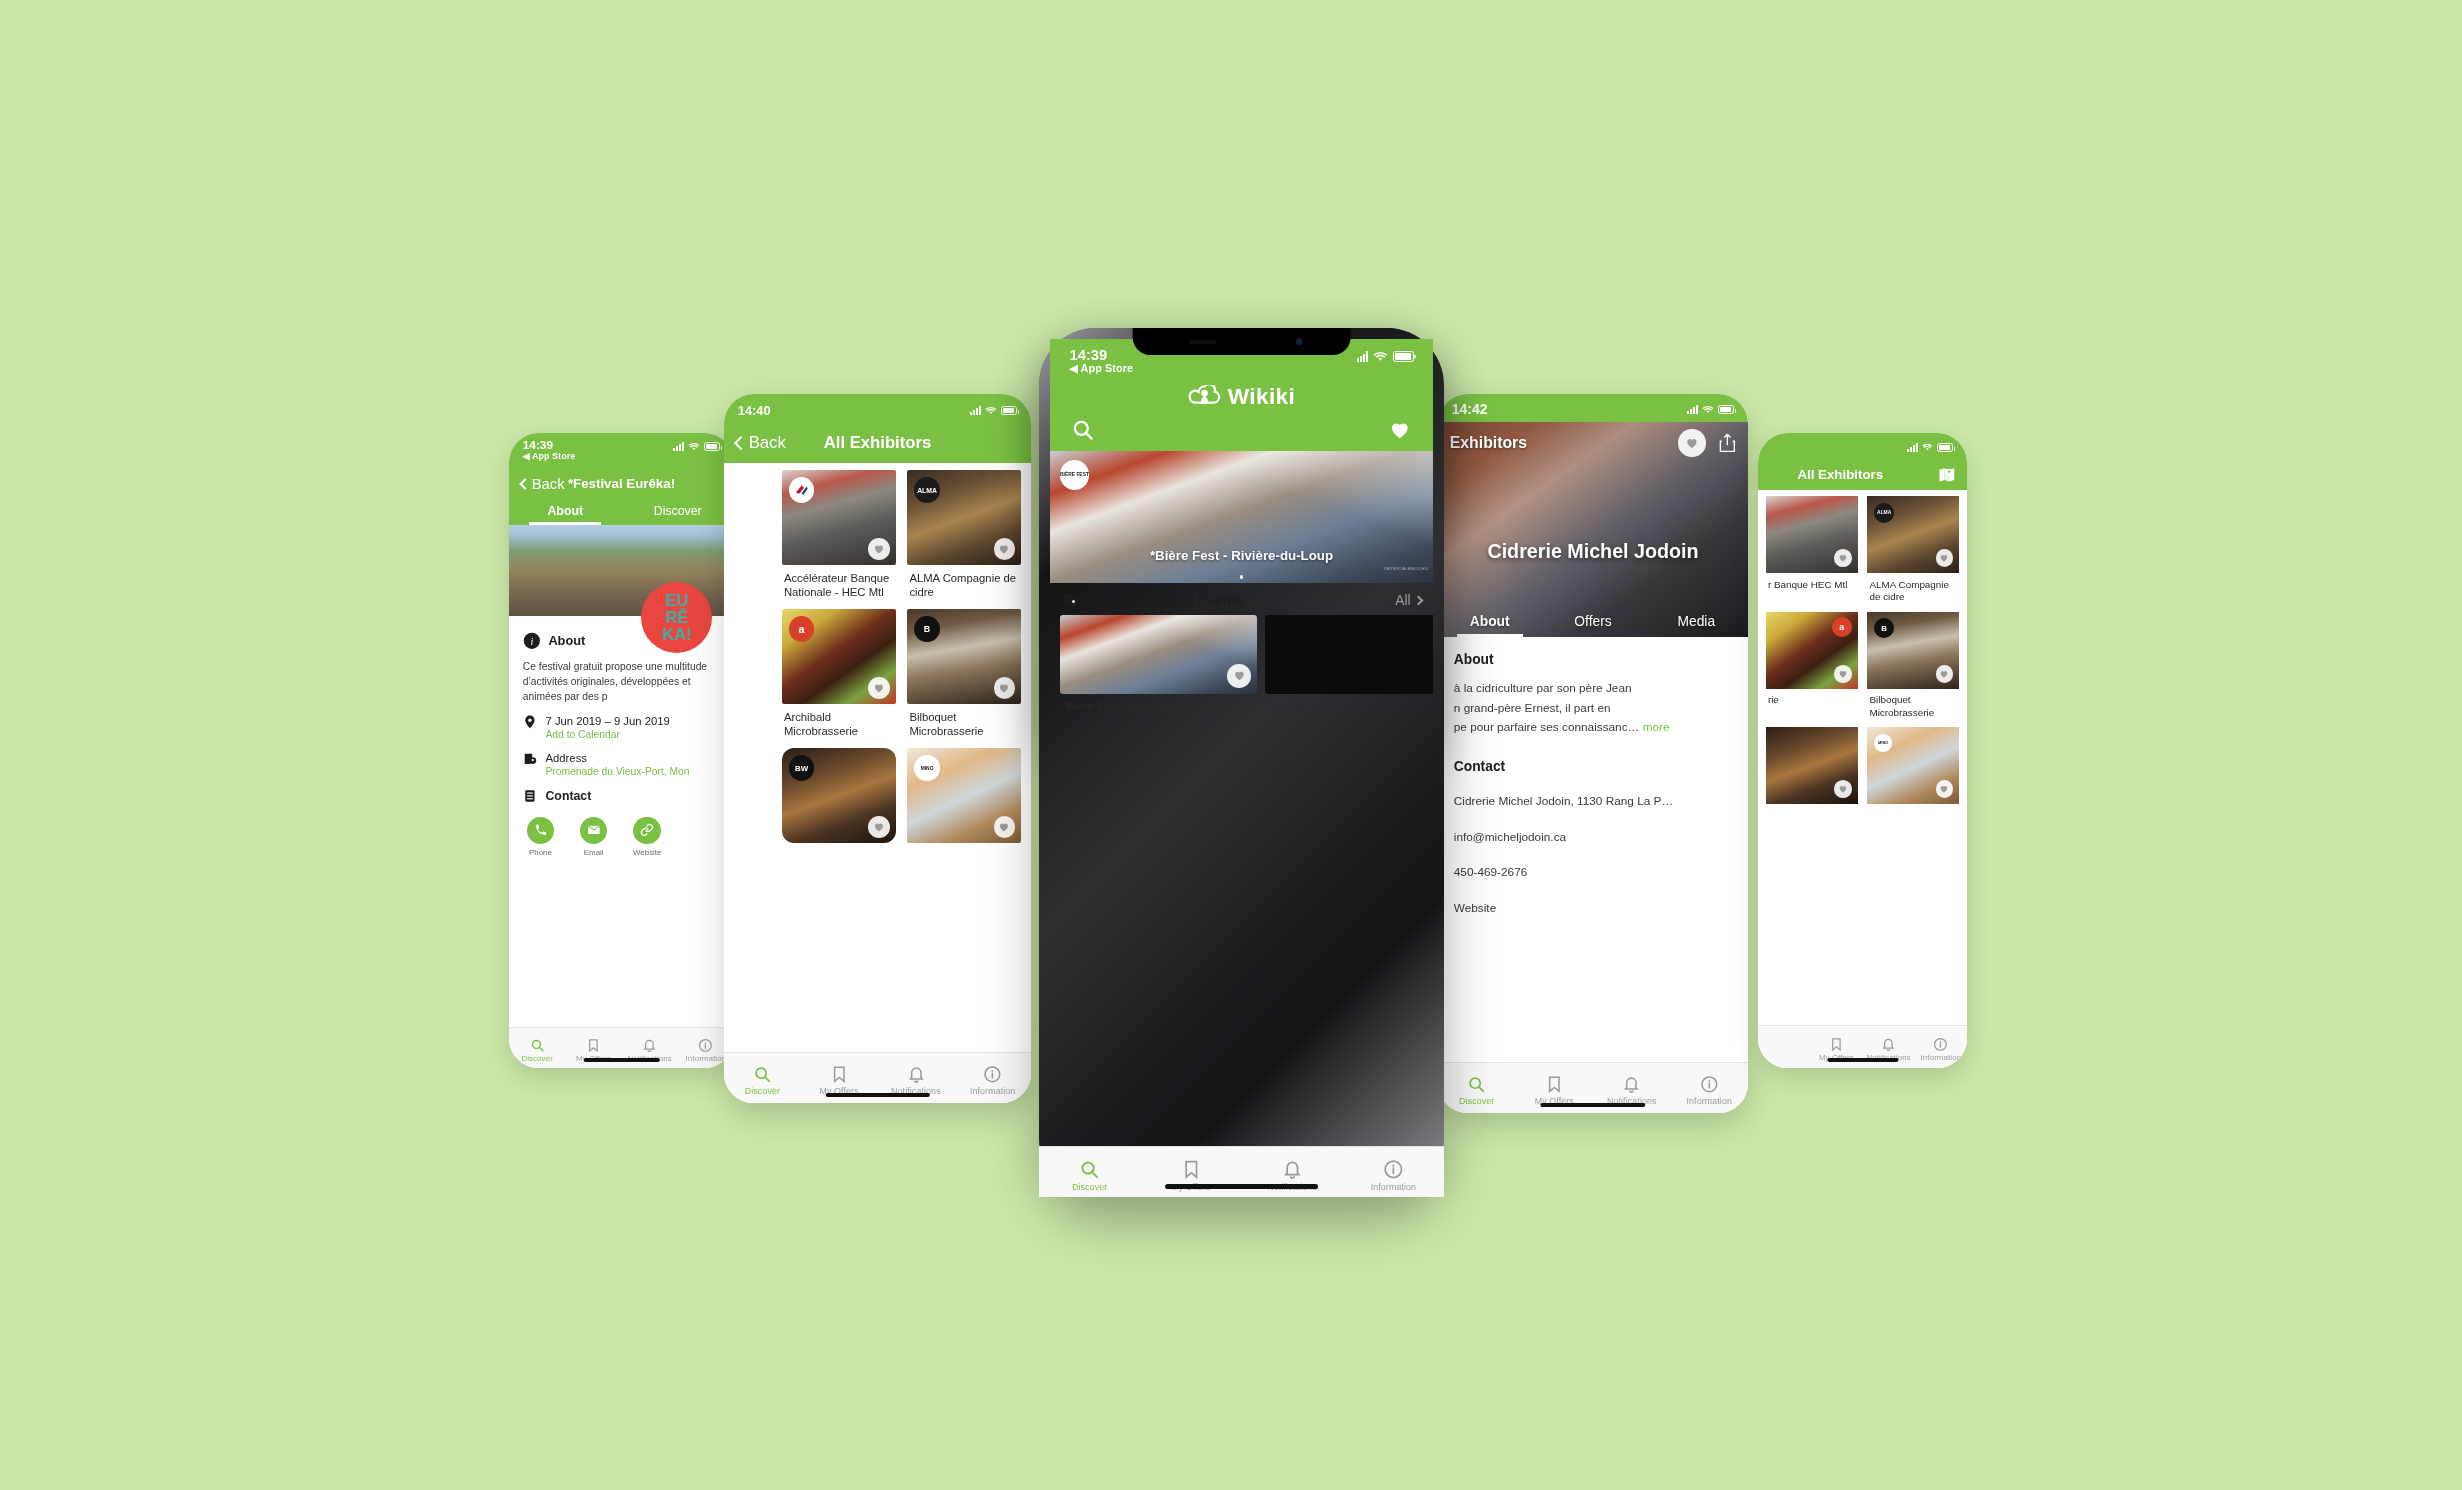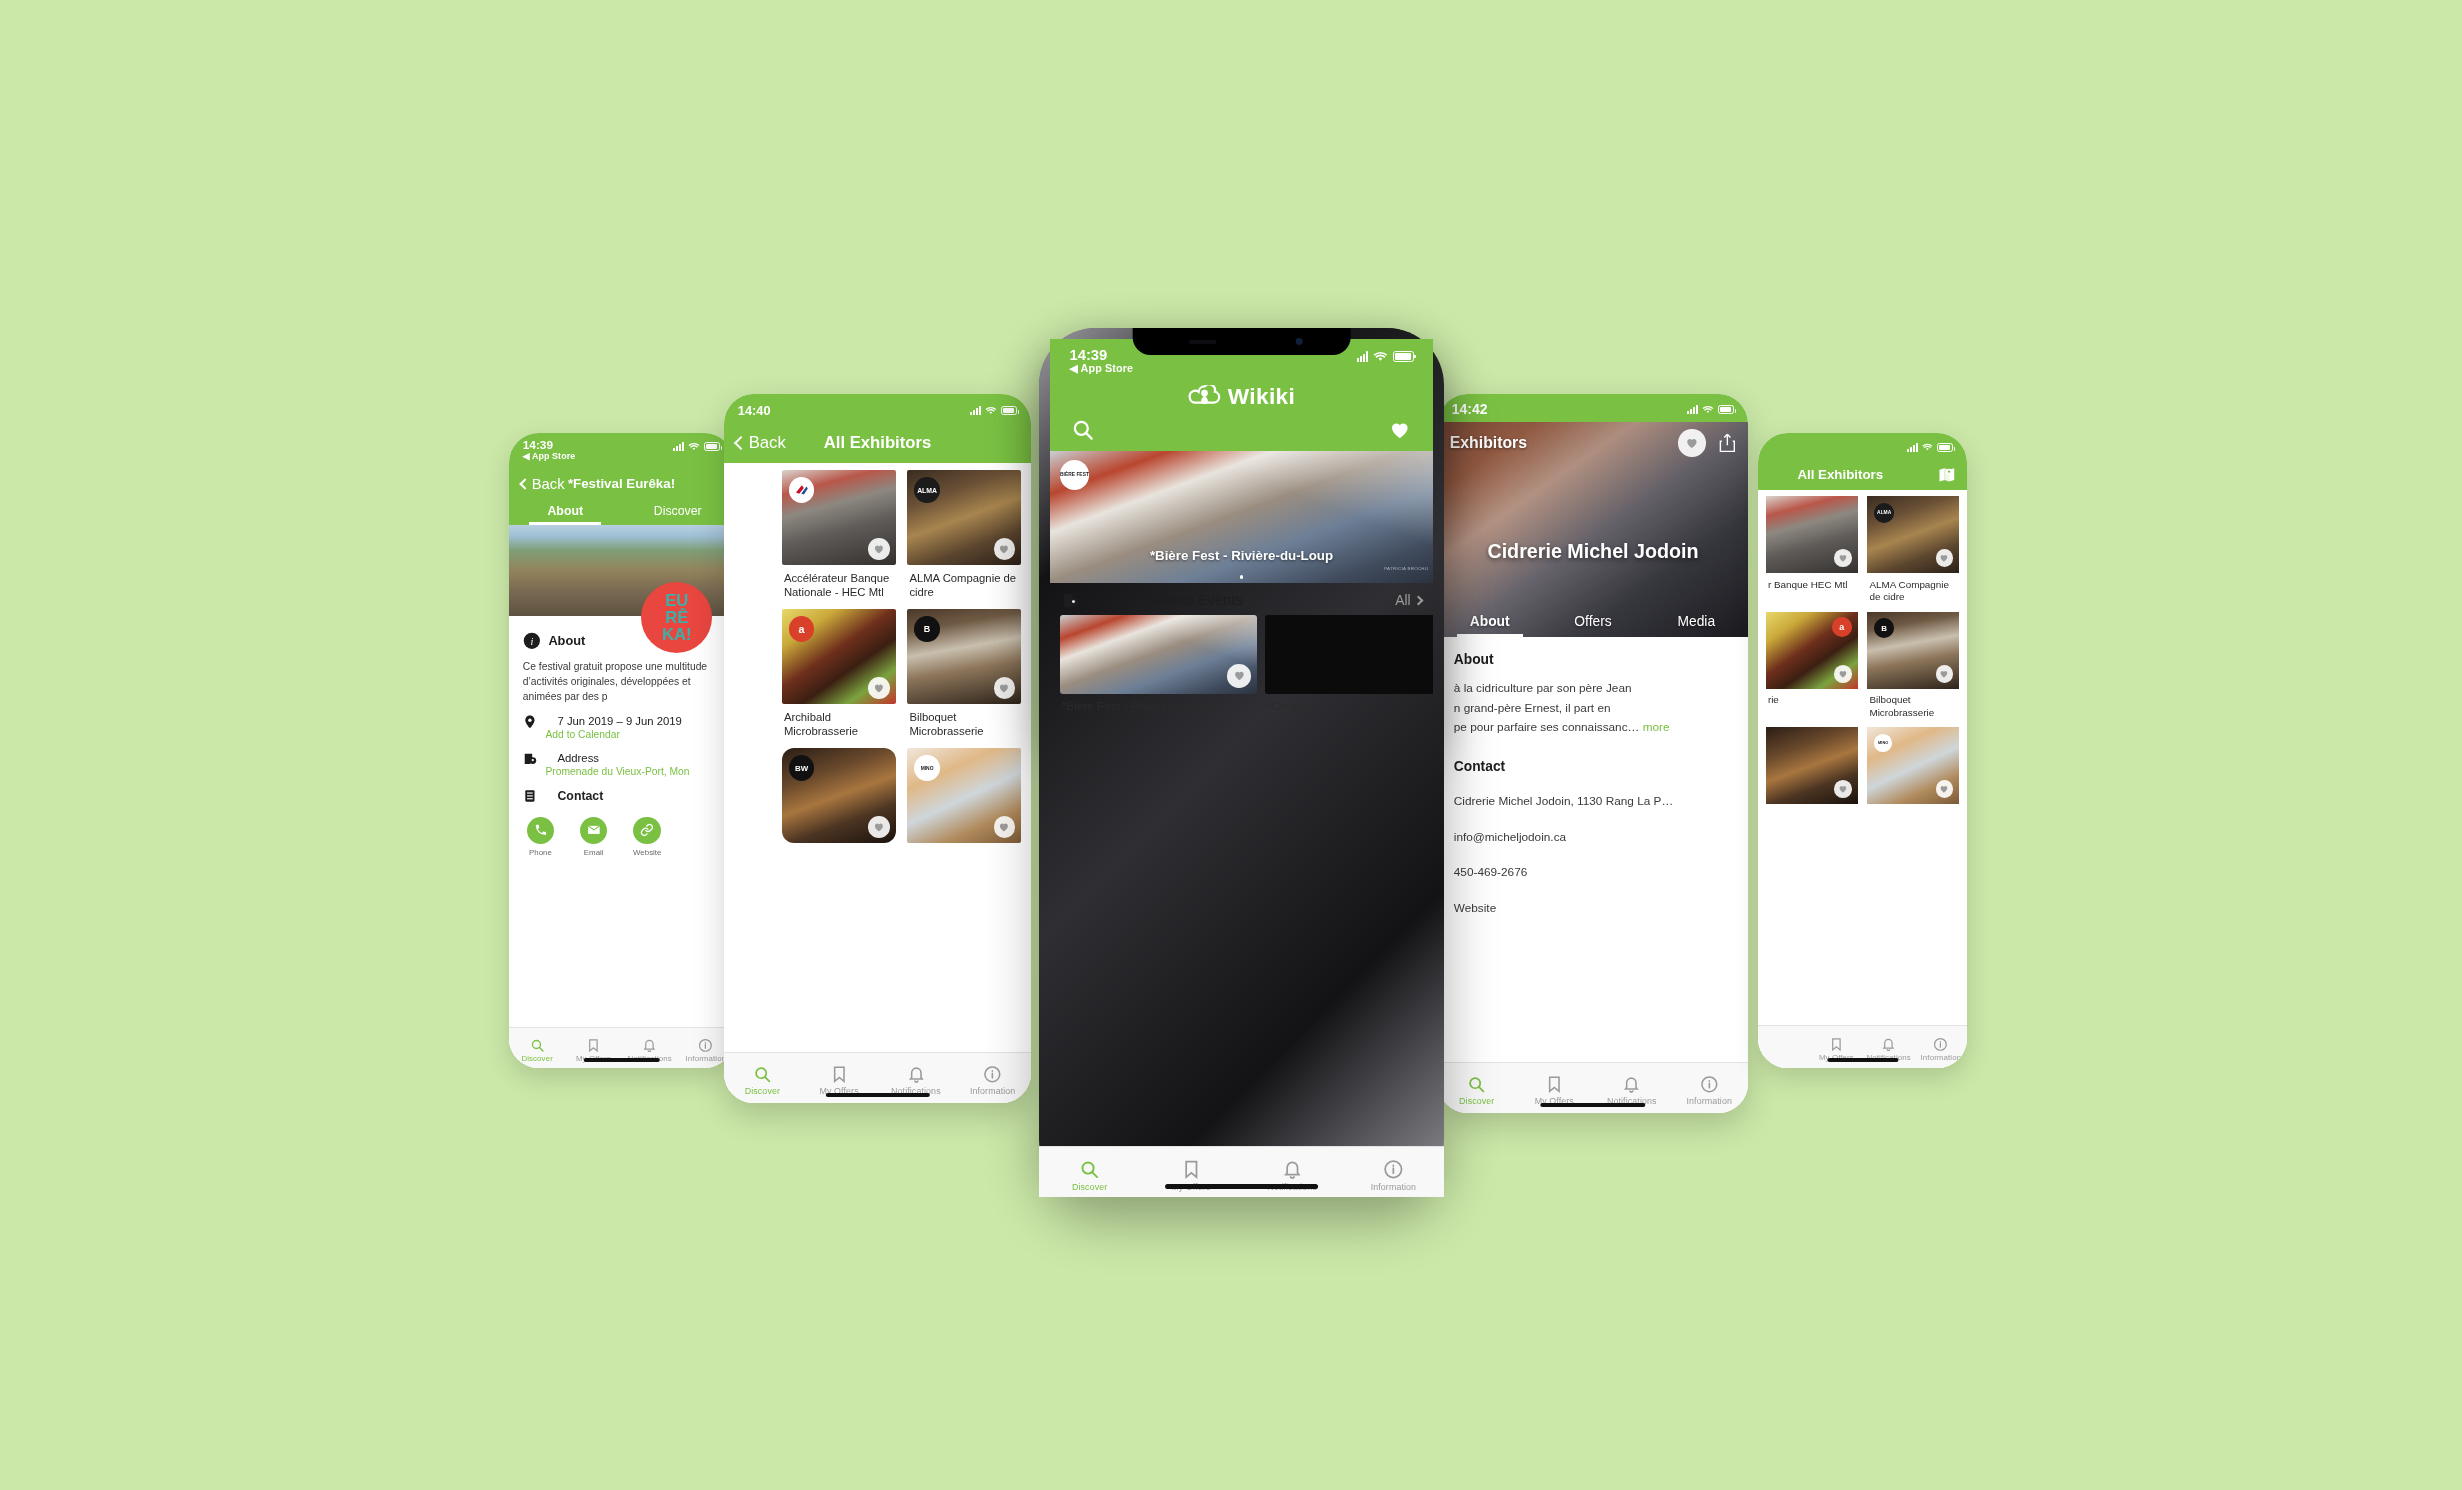--- a/index.html
+++ b/index.html
@@ -153,21 +153,21 @@
 
   .card-label { font-size: 11.3px; color: #2b2b2b; line-height: 1.25; padding: 5.9px 2px 0 2px; }
 
   .sec-head { display:flex; align-items:center; padding: 9.9px 11.8px 7.9px 11.8px; }
   .sec-head .t { font-size: 14.8px; font-weight: 500; color:#1d1d1d; margin-left: 7.9px; }
   .sec-head .all { margin-left:auto; color:#9b9b9b; font-size: 13.8px; display:flex; align-items:center; gap:3.9px; }
   .chev-r { width:6.9px; height:6.9px; border-right:2px solid #9b9b9b; border-top:2px solid #9b9b9b; transform: rotate(45deg); }
 
   .row { display:flex; align-items:flex-start; }
   .info-line { display:flex; align-items:flex-start; gap:8.9px; margin-top: 11.8px; }
-  .info-line .ttl { font-size: 11.3px; color:#222;margin-left:12px; }
+  .info-line .ttl { font-size: 11.3px; color:#222; }
   .info-line .sub { font-size: 10.3px; color:#7ac143; margin-top:2px; }
 
   .circle-btn {
     width: 27.6px; height: 27.6px; border-radius: 50%; background:#7ac143;
     display:flex; align-items:center; justify-content:center;
   }
   .circle-btn svg { width: 13.8px; height: 13.8px; fill:#fff; }
   .cb-label { font-size: 7.9px; color:#6b6b6b; text-align:center; margin-top:3.9px; }
 
   .dots { position:absolute; left:0; right:0; bottom:3.9px; display:flex; justify-content:center; gap:4.9px; }

